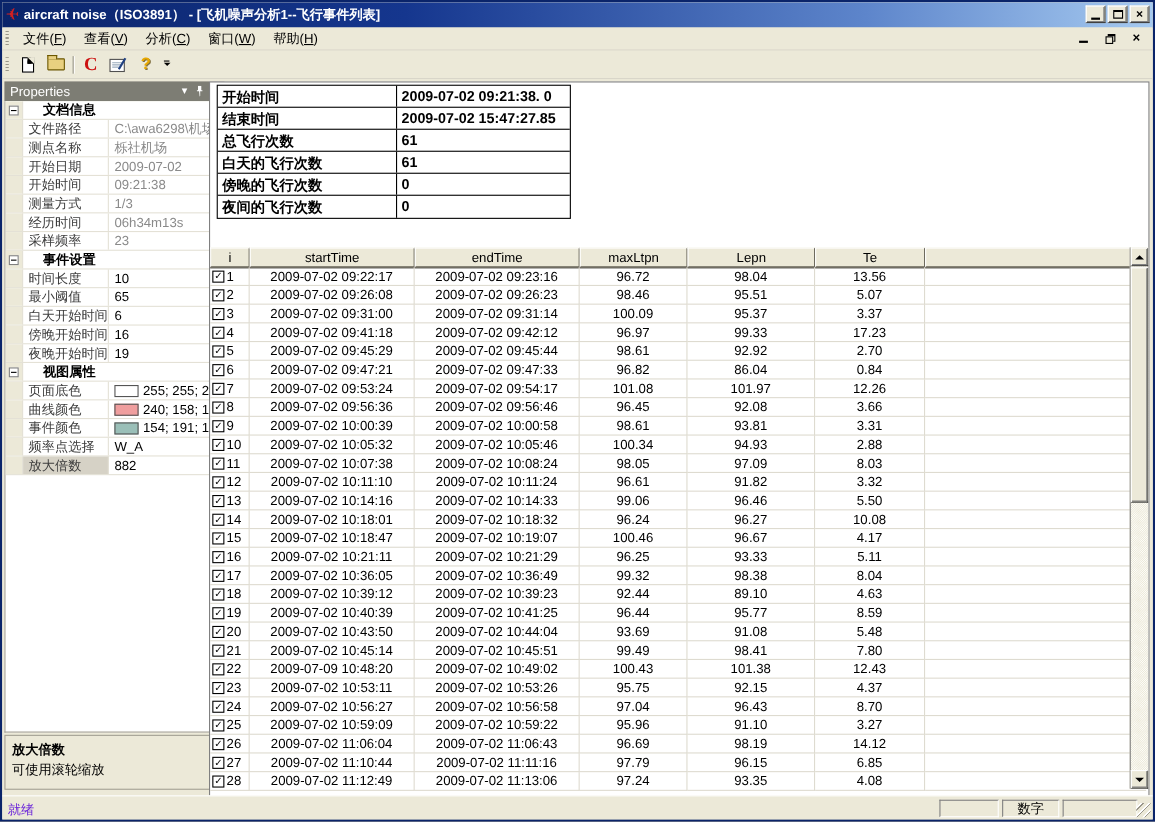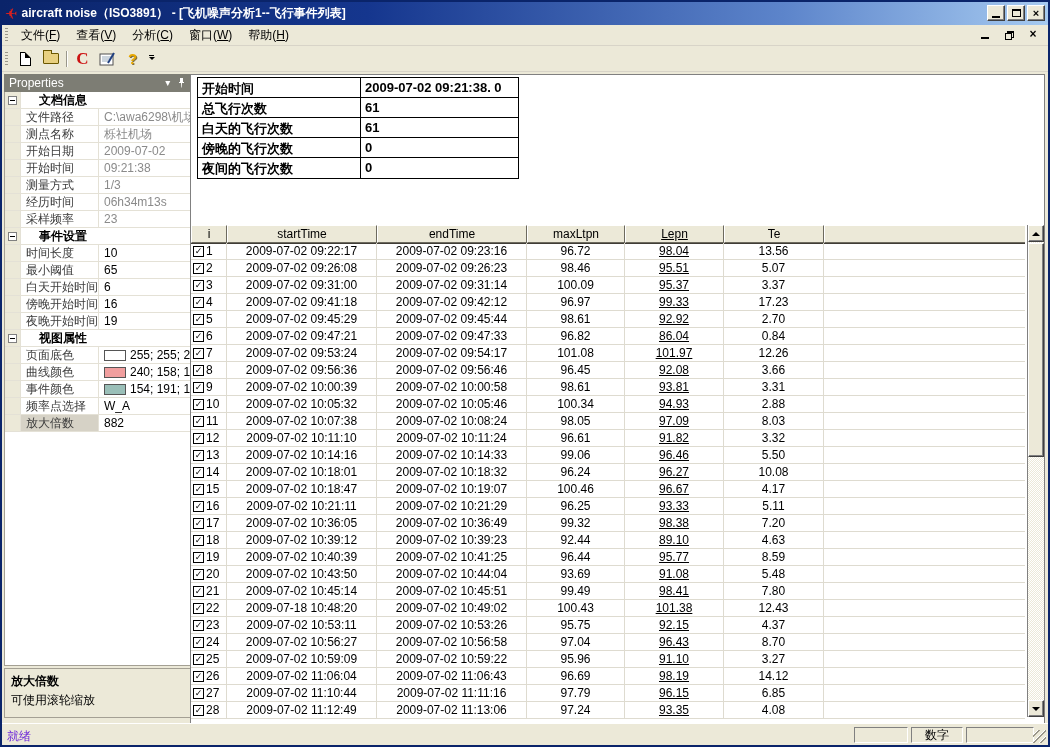--- a/index.html
+++ b/index.html
@@ -94,21 +94,21 @@
   
   .thead { position:absolute; left:0; top:150px; width:836px; height:18px; display:flex; }
   .th { background:#ECE9D8; border:1px solid; border-color:#fff #6d6a5e #6d6a5e #fff;
     box-shadow:0 1px 0 #403d36; text-align:center; line-height:16px; font-size:12px; color:#000;
     overflow:hidden; white-space:nowrap; flex:none; }
   .tbody { position:absolute; left:0; top:168px; width:836px; }
   .trow { display:flex; height:17px; }
   .td { border-right:1px solid #dedbd0; border-bottom:1px solid #dedbd0; text-align:center;
     line-height:16px; font-size:12px; color:#000; overflow:hidden; white-space:nowrap; flex:none; }
   .c0 { width:36px; } .c1 { width:150px; } .c2 { width:150px; } .c3 { width:98px; }
-  .c4 { width:99px;text-decoration:underline; } .c5 { width:100px; } .c6 { width:201px; border-right:none; }
+  .c4 { width:116px; } .c5 { width:100px; } .c6 { width:201px; border-right:none; }
   .td.c0 { display:flex; align-items:center; text-align:left; padding-left:2px; }
   .checkbox { width:11px; height:11px; border:1px solid #000; background:#fff; font-size:9px;
     line-height:9px; text-align:center; margin-right:2px; flex:none; font-weight:bold; }
 
   
   .vscroll { position:absolute; right:0; top:150px; width:17px; height:492px; border-left:1px solid #808080;
     background-color:#ECE9D8;
     background-image:linear-gradient(45deg,#fff 25%,transparent 25%,transparent 75%,#fff 75%),
                      linear-gradient(45deg,#fff 25%,transparent 25%,transparent 75%,#fff 75%);
     background-size:2px 2px; background-position:0 0,1px 1px; }
@@ -373,20 +373,24 @@
       </div>
     </div>
 
     <div class="doc">
       <div class="summary" id="summary-table">
           <div class="sum-row">
             <span class="sum-label">开始时间</span>
             <span class="sum-value">2009-07-02 09:21:38. 0</span>
           </div>
           <div class="sum-row">
+            <span class="sum-label">结束时间</span>
+            <span class="sum-value">2009-07-02 15:47:27.85</span>
+          </div>
+          <div class="sum-row">
             <span class="sum-label">总飞行次数</span>
             <span class="sum-value">61</span>
           </div>
           <div class="sum-row">
             <span class="sum-label">白天的飞行次数</span>
             <span class="sum-value">61</span>
           </div>
           <div class="sum-row">
             <span class="sum-label">傍晚的飞行次数</span>
             <span class="sum-value">0</span>
@@ -600,21 +604,21 @@
           </div>
           <div class="trow">
             <span class="td c0">
               <span class="checkbox">✓</span>
               <span>17</span>
             </span>
             <span class="td c1">2009-07-02 10:36:05</span>
             <span class="td c2">2009-07-02 10:36:49</span>
             <span class="td c3">99.32</span>
             <span class="td c4">98.38</span>
-            <span class="td c5">7.20</span>
+            <span class="td c5">8.04</span>
             <span class="td c6"></span>
           </div>
           <div class="trow">
             <span class="td c0">
               <span class="checkbox">✓</span>
               <span>18</span>
             </span>
             <span class="td c1">2009-07-02 10:39:12</span>
             <span class="td c2">2009-07-02 10:39:23</span>
             <span class="td c3">92.44</span>
@@ -656,21 +660,21 @@
             <span class="td c3">99.49</span>
             <span class="td c4">98.41</span>
             <span class="td c5">7.80</span>
             <span class="td c6"></span>
           </div>
           <div class="trow">
             <span class="td c0">
               <span class="checkbox">✓</span>
               <span>22</span>
             </span>
-            <span class="td c1">2009-07-18 10:48:20</span>
+            <span class="td c1">2009-07-09 10:48:20</span>
             <span class="td c2">2009-07-02 10:49:02</span>
             <span class="td c3">100.43</span>
             <span class="td c4">101.38</span>
             <span class="td c5">12.43</span>
             <span class="td c6"></span>
           </div>
           <div class="trow">
             <span class="td c0">
               <span class="checkbox">✓</span>
               <span>23</span>

